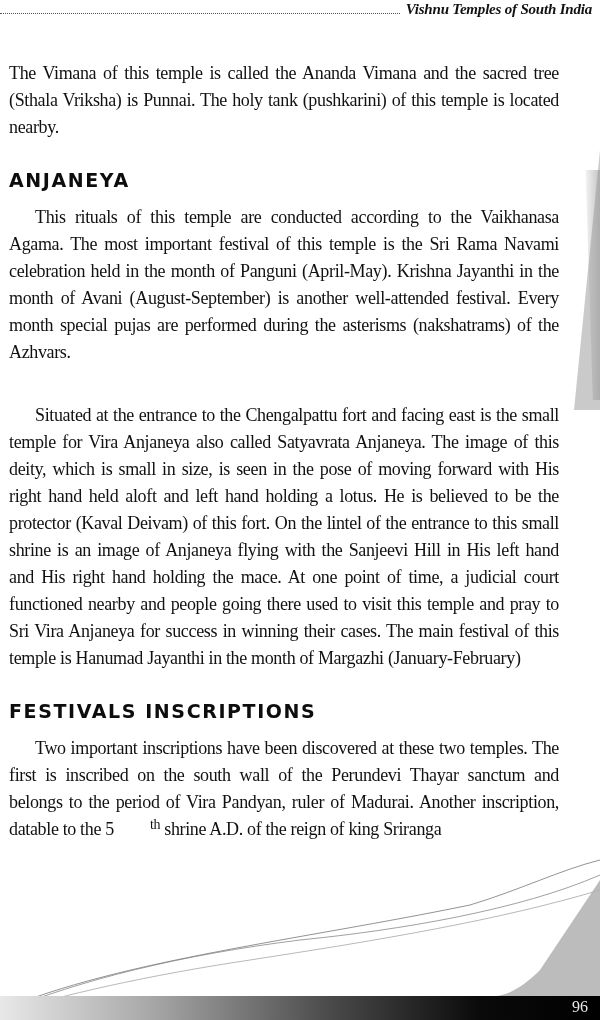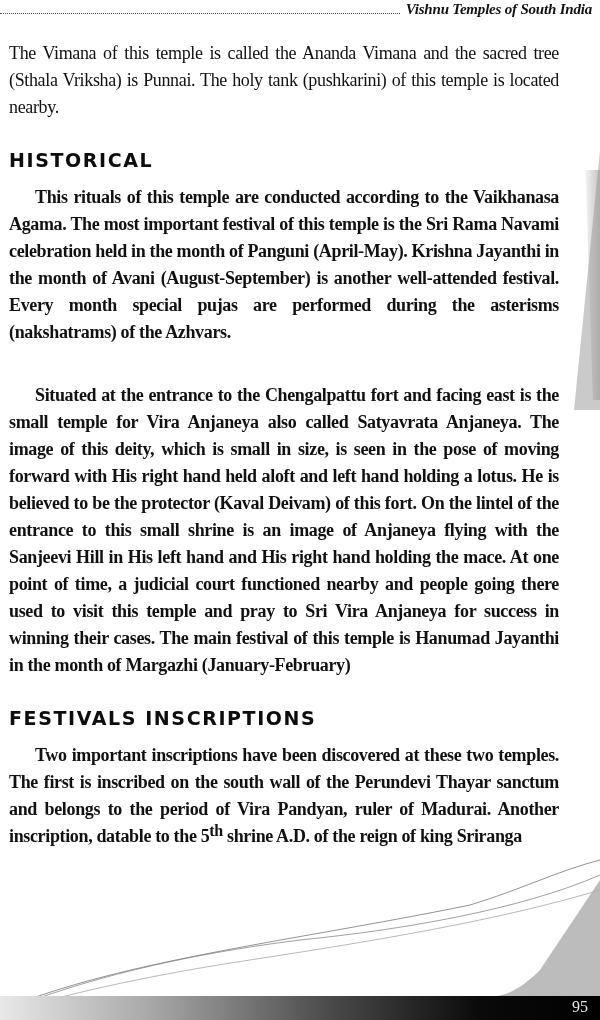--- a/index.html
+++ b/index.html
@@ -37,47 +37,46 @@
       font-style: italic;
       font-weight: bold;
       font-size: 15px;
       letter-spacing: -0.2px;
       color: #111;
       white-space: nowrap;
     }
     .content {
       position: absolute;
       left: 9px;
-      top: 40px;
+      top: 60px;
       width: 550px;
     }
     p.para {
       margin: 0;
       font-size: 18px;
       line-height: 27px;
       text-align: justify;
       letter-spacing: -0.35px;
       word-spacing: 0px;
     }
     p.para.indent {
       text-indent: 26px;
-      font-weight: bold;
     }
     h2.section-heading {
       margin: 0;
       font-family: "DejaVu Sans", "Liberation Sans", sans-serif;
       font-weight: bold;
       font-size: 19px;
       letter-spacing: 1.6px;
       line-height: 27px;
       color: #0d0d0d;
     }
     .gap-before-heading { height: 26px; }
     .gap-after-heading { height: 10px; }
-    sup { font-size: 16px; line-height: 0; vertical-align: 6px; }
+    sup { font-size: 14px; line-height: 0; vertical-align: 6px; margin-left: 36px; }
 
     
     .edge-stripe {
       position: absolute;
       right: 0;
       top: 150px;
       width: 0;
       height: 0;
       border-top: 260px solid transparent;
       border-right: 26px solid #b8b8b8;
@@ -128,21 +127,21 @@
   <div class="running-title">Vishnu Temples of South India</div>
 </div>
 
 <div class="edge-stripe"></div>
 <div class="edge-stripe-2"></div>
 
 <div class="content">
   <p class="para">The Vimana of this temple is called the Ananda Vimana and the sacred tree (Sthala Vriksha) is Punnai. The holy tank (pushkarini) of this temple is located nearby.</p>
 
   <div class="gap-before-heading"></div>
-  <h2 class="section-heading">HISTORICAL</h2>
+  <h2 class="section-heading">ANJANEYA</h2>
   <div class="gap-after-heading"></div>
   <p class="para indent">This rituals of this temple are conducted according to the Vaikhanasa Agama. The most important festival of this temple is the Sri Rama Navami celebration held in the month of Panguni (April-May). Krishna Jayanthi in the month of Avani (August-September) is another well-attended festival. Every month special pujas are performed during the asterisms (nakshatrams) of the Azhvars.</p>
 
   <div class="gap-before-heading"></div>
   <div class="gap-after-heading"></div>
   <p class="para indent">Situated at the entrance to the Chengalpattu fort and facing east is the small temple for Vira Anjaneya also called Satyavrata Anjaneya. The image of this deity, which is small in size, is seen in the pose of moving forward with His right hand held aloft and left hand holding a lotus. He is believed to be the protector (Kaval Deivam) of this fort. On the lintel of the entrance to this small shrine is an image of Anjaneya flying with the Sanjeevi Hill in His left hand and His right hand holding the mace. At one point of time, a judicial court functioned nearby and people going there used to visit this temple and pray to Sri Vira Anjaneya for success in winning their cases. The main festival of this temple is Hanumad Jayanthi in the month of Margazhi (January-February)</p>
 
   <div class="gap-before-heading"></div>
   <h2 class="section-heading">FESTIVALS INSCRIPTIONS</h2>
   <div class="gap-after-heading"></div>
@@ -151,13 +150,13 @@
 
 <svg class="swoosh" viewBox="0 0 600 200" xmlns="http://www.w3.org/2000/svg">
   <path d="M600 40 C 560 50, 520 70, 470 85 C 300 120, 120 140, 2 190" fill="none" stroke="#777" stroke-width="0.8"></path>
   <path d="M600 55 C 520 90, 400 110, 300 120 C 180 135, 80 160, 2 192" fill="none" stroke="#888" stroke-width="0.8"></path>
   <path d="M600 70 C 500 100, 380 120, 250 140 C 150 155, 60 175, 2 194" fill="none" stroke="#999" stroke-width="0.7"></path>
   <path d="M600 60 C 580 90, 560 120, 540 150 C 525 165, 510 175, 495 176 L 600 176 Z" fill="#b0b0b0" opacity="0.85"></path>
   <path d="M8 200 C 14 198, 22 200, 30 206" fill="none" stroke="#333" stroke-width="1.2"></path>
 </svg>
 
 <div class="footer-bar"></div>
-<div class="page-number">95</div>
+<div class="page-number">96</div>
 
 </body></html>

